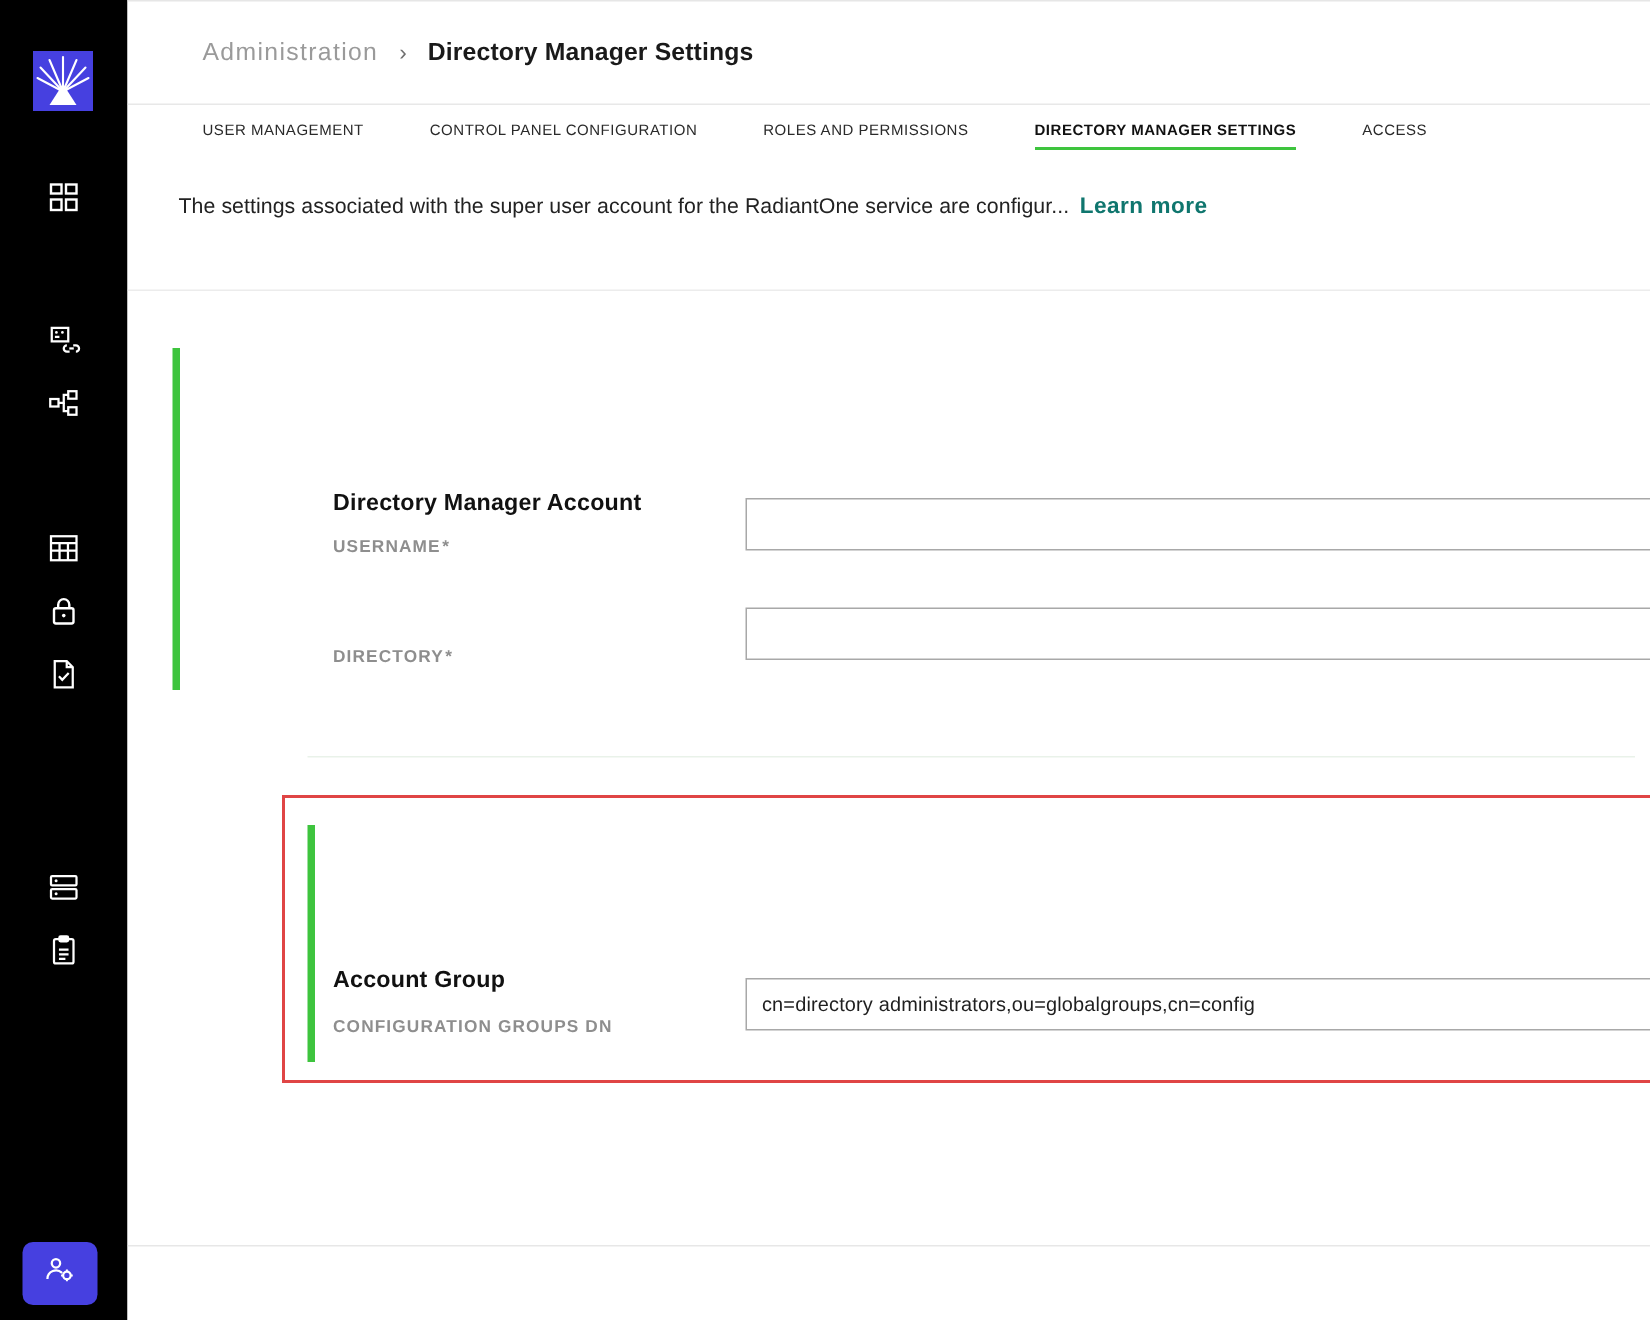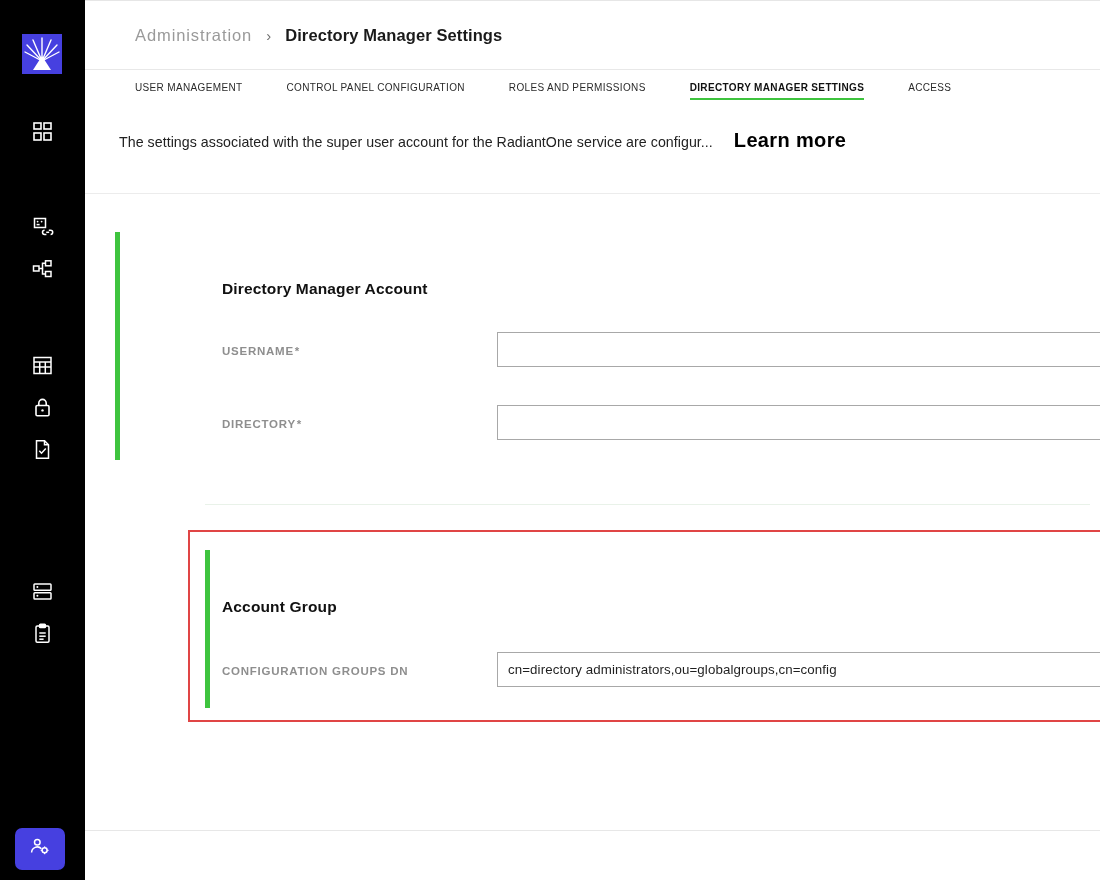--- a/index.html
+++ b/index.html
@@ -168,30 +168,30 @@
     background: #3ec43e;
   }
 
   
   .desc-row {
     position: absolute;
     top: 129px;
     left: 34px;
     display: flex;
     align-items: baseline;
-    gap: 21px;
+    gap: 7px;
   }
   .desc-text {
     font-size: 14.2px;
     color: #222222;
     letter-spacing: 0.05px;
   }
   .learn-more {
-    font-size: 20px;
-    color: #000000;
+    font-size: 15px;
+    color: #0f766e;
     font-weight: 700;
     letter-spacing: 0.35px;
     cursor: pointer;
   }
 
   .desc-divider {
     position: absolute;
     top: 193px;
     left: 0;
     right: 0;
@@ -203,27 +203,29 @@
     left: 30px;
     width: 5px;
     background: #3ec43e;
   }
 
   .card-title {
     font-size: 15.5px;
     font-weight: 700;
     color: #111111;
     letter-spacing: 0.15px;
+    margin-top: 47px;
   }
   .field-label {
     font-size: 11.5px;
     color: #8e8e8e;
     letter-spacing: 0.75px;
     font-weight: 700;
     white-space: nowrap;
+    margin-top: 14px;
   }
   .req {
     color: #8e8e8e;
     font-weight: 700;
     margin-left: 1px;
   }
 
   .input-box {
     position: relative;
     height: 35px;

